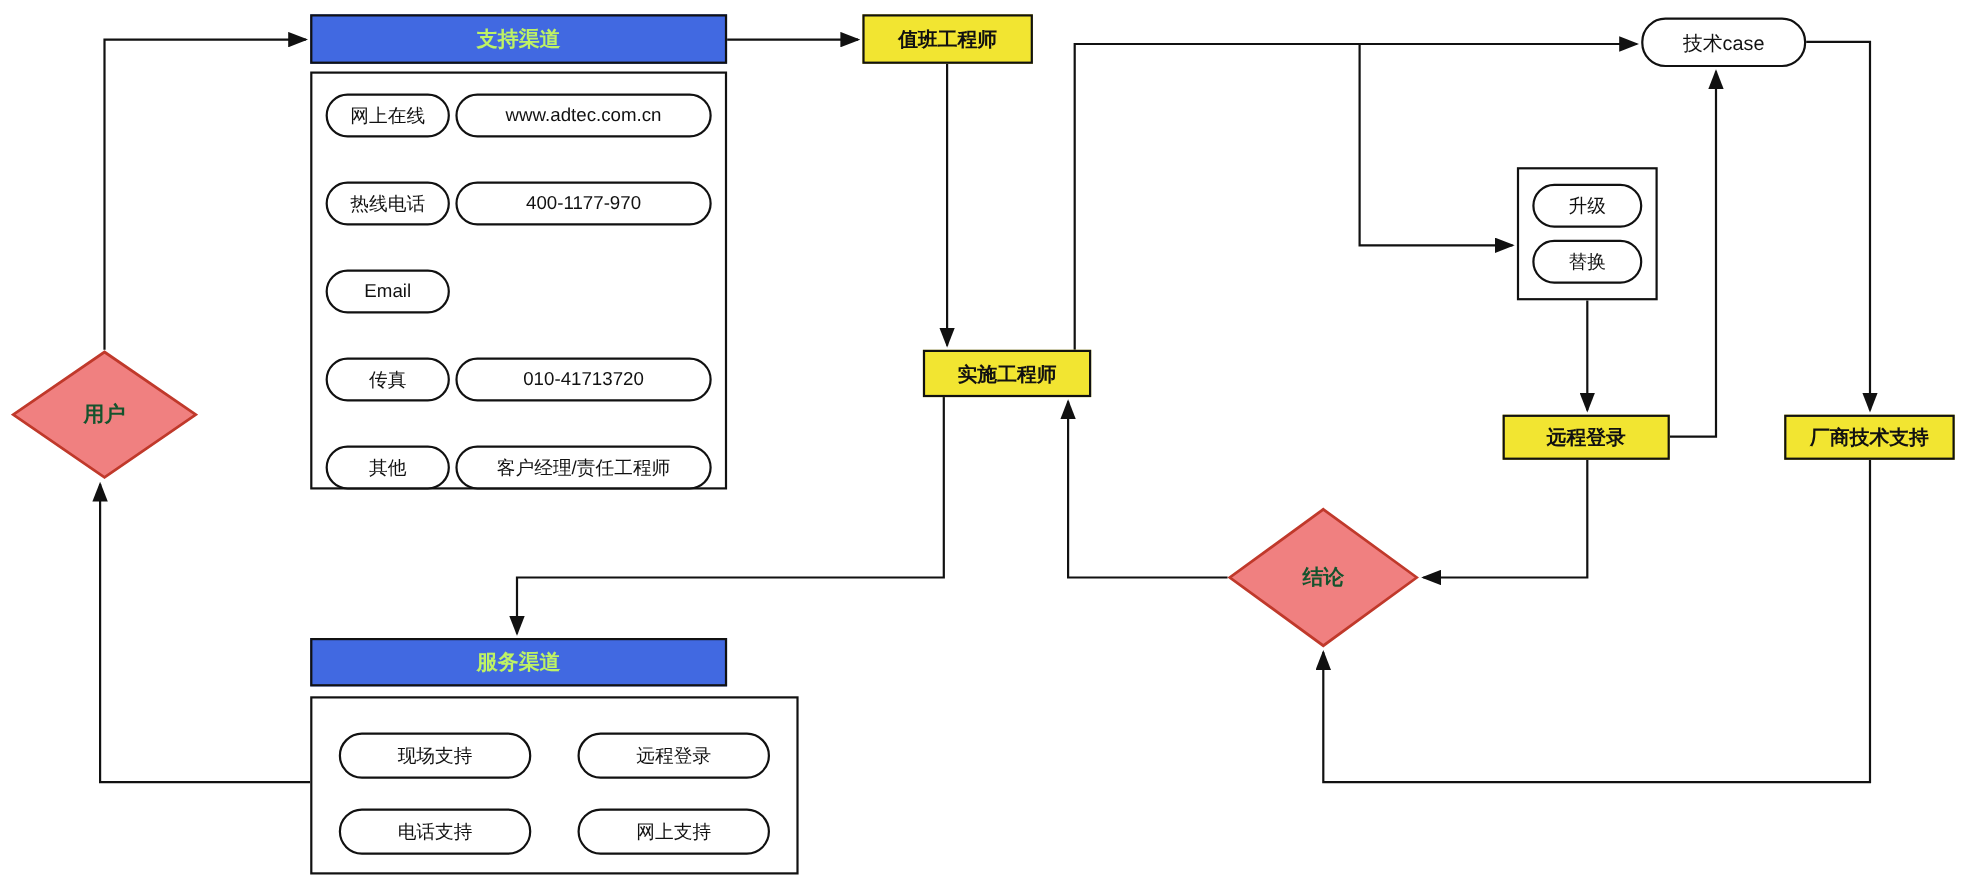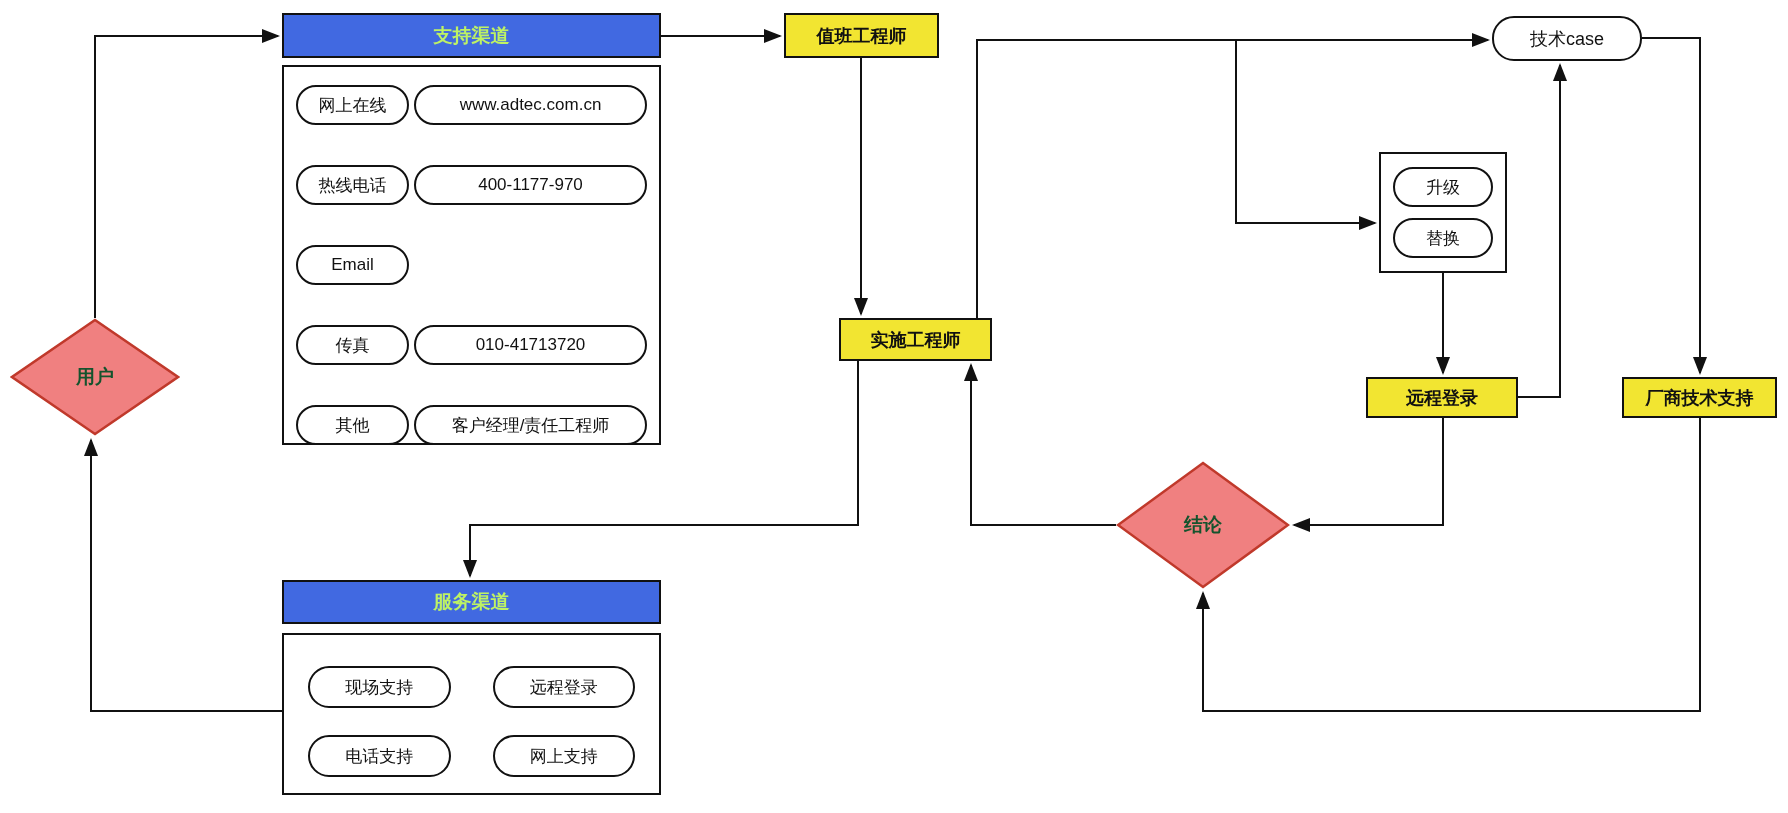--- a/index.html
+++ b/index.html
@@ -200,21 +200,21 @@
 
   <div class="diamond-wrap" style="left:1116px; top:461px; width:174px; height:128px;text-align:center;">
     <svg width="174" height="128" viewBox="0 0 174 128">
       <polygon points="87,2 172,64 87,126 2,64" fill="#F08080" stroke="#C0392B" stroke-width="2.5"></polygon>
     </svg>
     <div class="diamond-label">结论</div>
   </div>
 
   <div class="node header-blue" style="left:282px; top:580px; width:379px; height:44px;">服务渠道</div>
 
-  <div class="container-box" style="left:282px; top:633px; width:379px; height:162px;">
+  <div class="container-box" style="left:282px; top:633px; width:444px; height:162px;">
     <div class="service-grid">
       <div class="pill">现场支持</div>
       <div class="pill">远程登录</div>
       <div class="pill">电话支持</div>
       <div class="pill">网上支持</div>
     </div>
   </div>
 
 </div>
 

